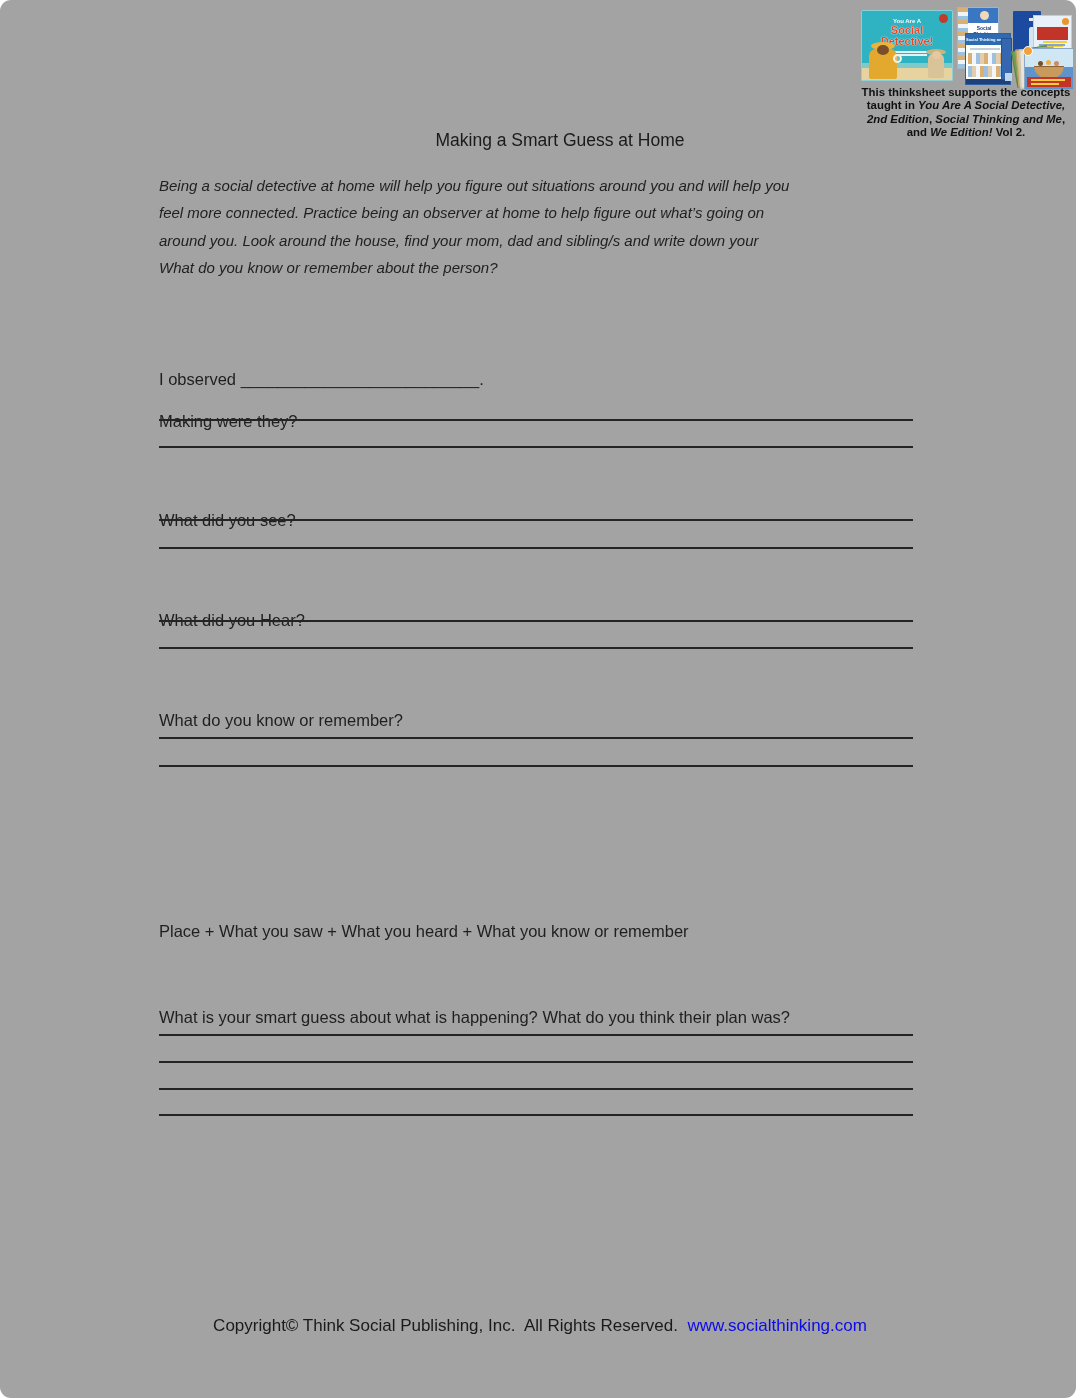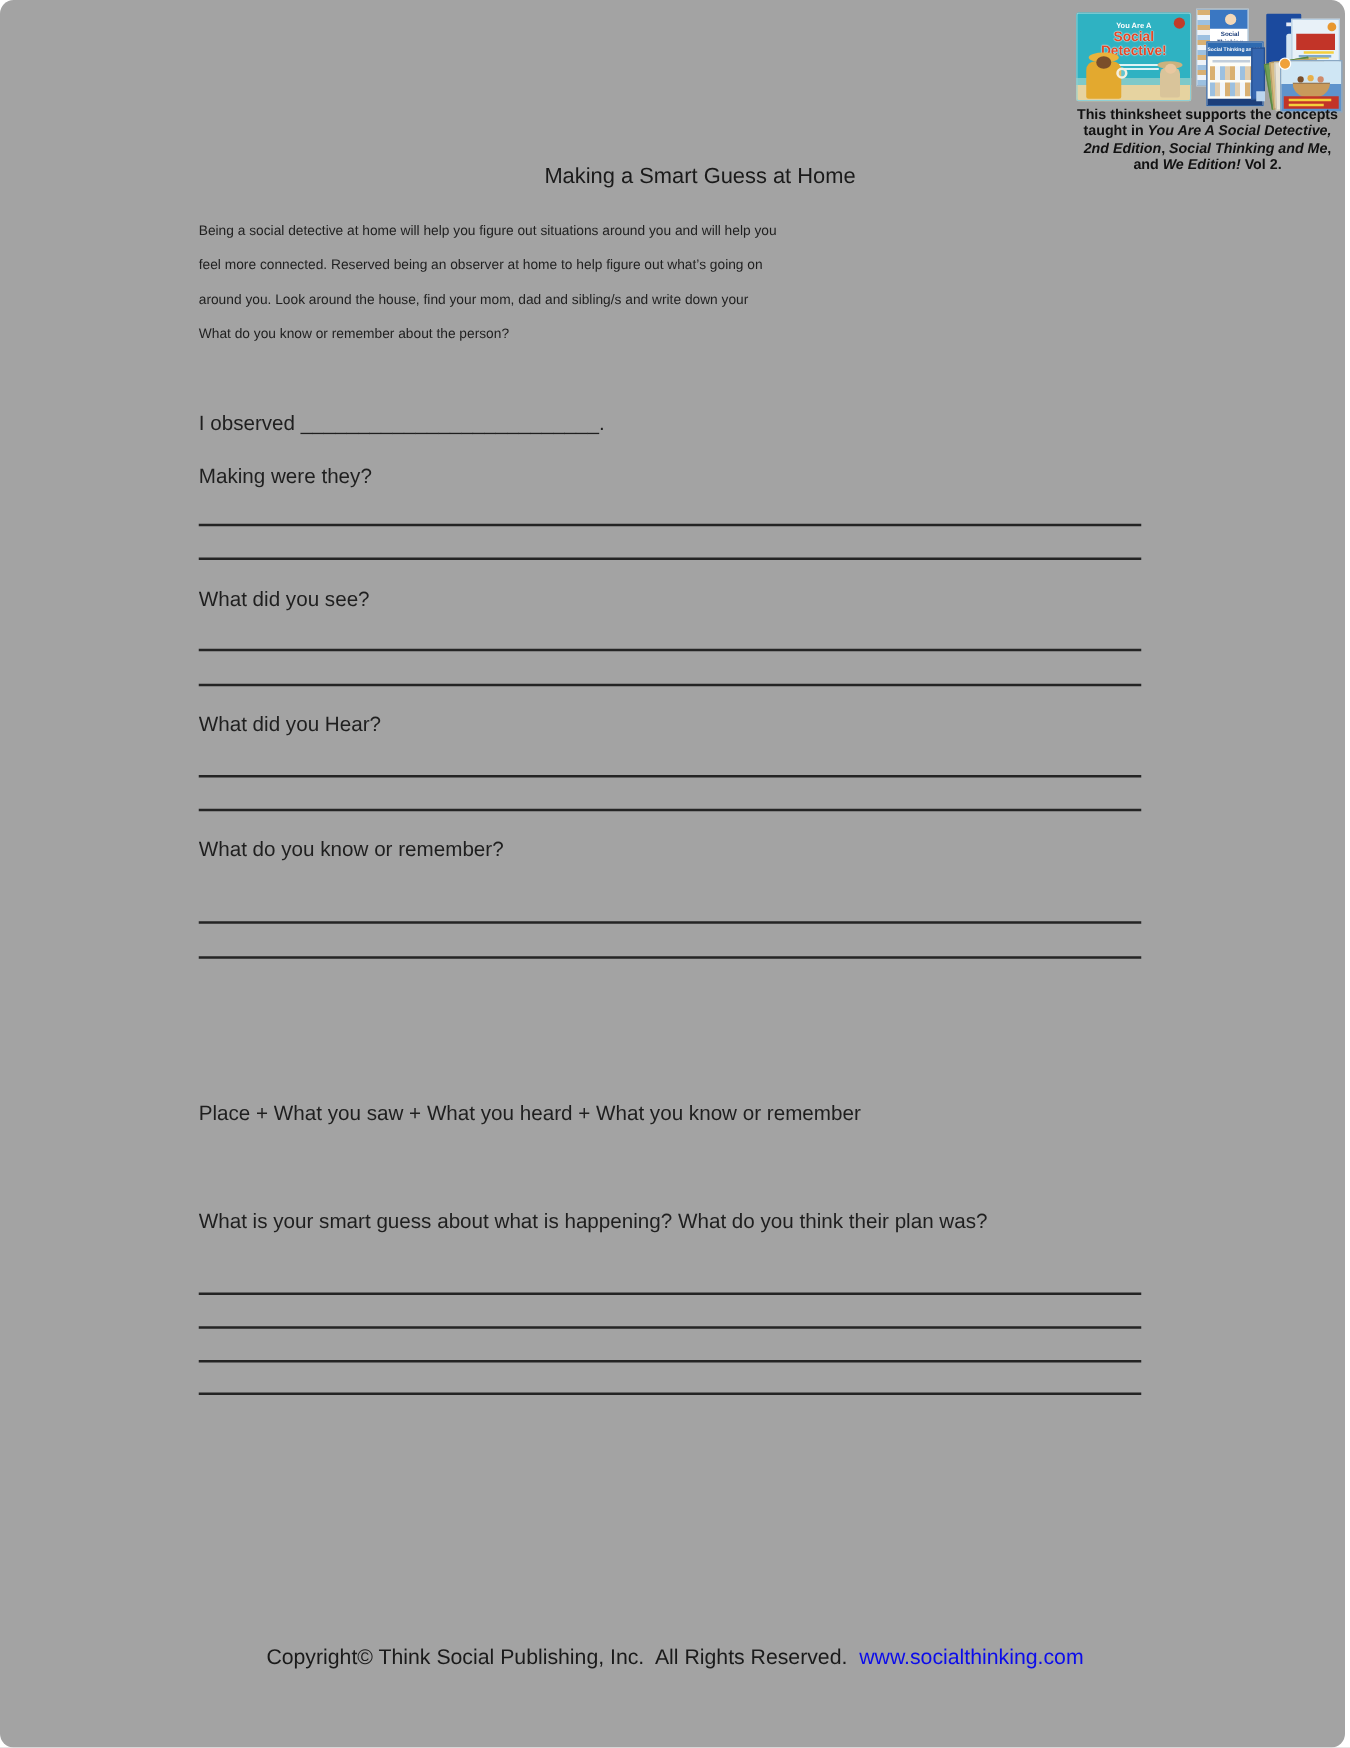--- a/index.html
+++ b/index.html
@@ -89,23 +89,23 @@
   .c3-by1 { left: 4px; top: 2px; width: 34px; height: 2px; background: #f5d03c; }
   .c3-by2 { left: 4px; top: 6px; width: 28px; height: 2px; background: #f5d03c; }
 
   
   .note { position: absolute; top: 86px; left: 846px; width: 240px; text-align: center;
           font-weight: bold; font-size: 11.4px; line-height: 13.4px; color: #111111; }
 
   
   .doc-title { position: absolute; top: 130px; left: 0; width: 1080px; text-align: center;
                font-size: 17.5px; color: #1a1a1a; margin-left: 20px; }
-  .intro { position: absolute; top: 172px; left: 159px; width: 800px; font-size: 11px; }
+  .intro { position: absolute; top: 172px; left: 159px; width: 800px; font-size: 15px; font-style: italic; }
   .intro div { line-height: 27.3px; }
-  .lbl { position: absolute; left: 159px; font-size: 16.5px; line-height: 20px; white-space: nowrap; }
+  .lbl { position: absolute; left: 159px; font-size: 16.5px; line-height: 20px; white-space: nowrap; margin-top: 40px; }
   .wline { position: absolute; left: 159px; width: 754px; height: 0; border-top: 2px solid #242424; }
 
   .footer { position: absolute; top: 1316px; left: 0; width: 1080px; text-align: center; font-size: 17px; color: #1a1a1a; }
   .footer span { white-space: pre-wrap; }
   .footer a { color: #0b0beb; cursor: pointer; }
 </style>
 </head>
 <body>
 
 <div class="page">
@@ -182,21 +182,21 @@
     <div><span>This thinksheet supports the concepts</span></div>
     <div><span>taught in </span><i>You Are A Social Detective,</i></div>
     <div><i>2nd Edition</i><span>, </span><i>Social Thinking and Me</i><span>,</span></div>
     <div><span>and </span><i>We Edition!</i><span> Vol 2.</span></div>
   </div>
 
   <div class="doc-title">Making a Smart Guess at Home</div>
 
   <div class="intro">
     <div>Being a social detective at home will help you figure out situations around you and will help you</div>
-    <div>feel more connected. Reserved being an observer at home to help figure out what’s going on</div>
+    <div>feel more connected. Practice being an observer at home to help figure out what’s going on</div>
     <div>around you. Look around the house, find your mom, dad and sibling/s and write down your</div>
     <div>What do you know or remember about the person?</div>
   </div>
 
   <div class="lbl" style="top:329px;">I observed __________________________.</div>
 
   <div class="lbl" style="top:371px;">Making were they?</div>
   <div class="wline" style="top:419px;"></div>
   <div class="wline" style="top:446px;"></div>
 

